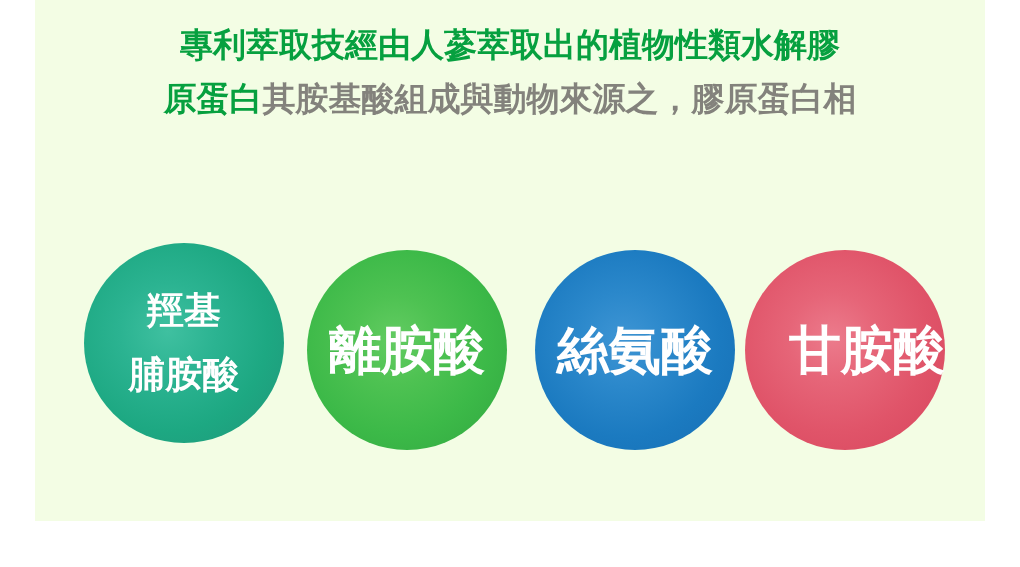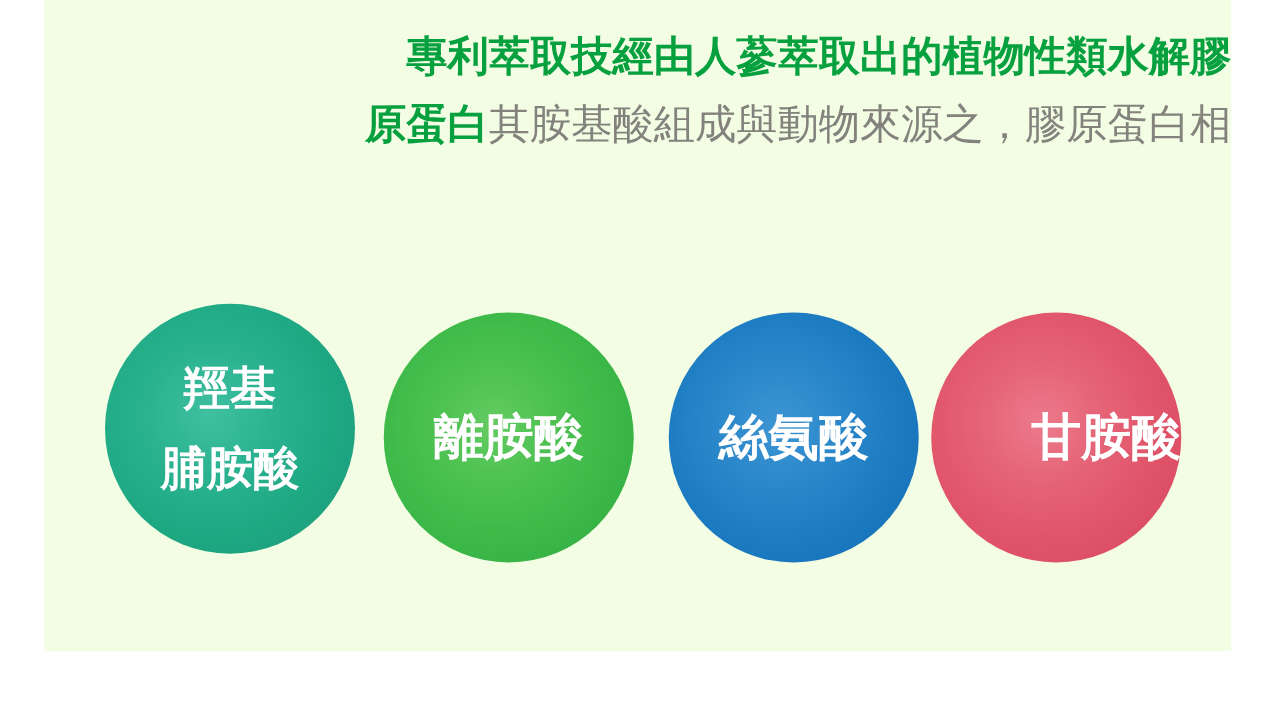--- a/index.html
+++ b/index.html
@@ -27,40 +27,40 @@
     height: 521px;
     background: #f3fde4;
   }
 
   
   #headline {
     position: absolute;
     left: 35px;
     top: 18px;
     width: 950px;
-    text-align: right;
+    text-align: center;
     font-size: 33px;
     line-height: 54px;
     letter-spacing: 0px;
     white-space: nowrap;
   }
   .hl-line {
     display: block;
     height: 54px;
   }
   .seg {
     display: inline;
   }
   .seg-green {
     color: #06a03f;
     font-weight: bold;
   }
   .seg-gray {
     color: #83827c;
-    font-weight: normal;
+    font-weight: bold;
     margin-top: 41px;
   }
 
   
   #circles {
     position: absolute;
     left: 0px;
     top: 0px;
     width: 1020px;
     height: 567px;
@@ -71,21 +71,21 @@
     height: 200px;
     border-radius: 50%;
     display: flex;
     align-items: center;
     justify-content: center;
     text-align: center;
   }
   .bubble-label {
     color: #ffffff;
     font-weight: bold;
-    font-size: 40px;
+    font-size: 52px;
     line-height: 47px;
     letter-spacing: 0px;
     white-space: pre-line;
     text-shadow: 0 0 1px rgba(0,0,0,0.06);
   }
 
   #bubble-0 {
     left: 84px;  top: 243px;
     background: radial-gradient(circle at 42% 44%, #3fc0a0 0%, #2bb391 30%, #1da882 62%, #1f9c7c 85%, #23957a 100%);
     z-index: 4;

